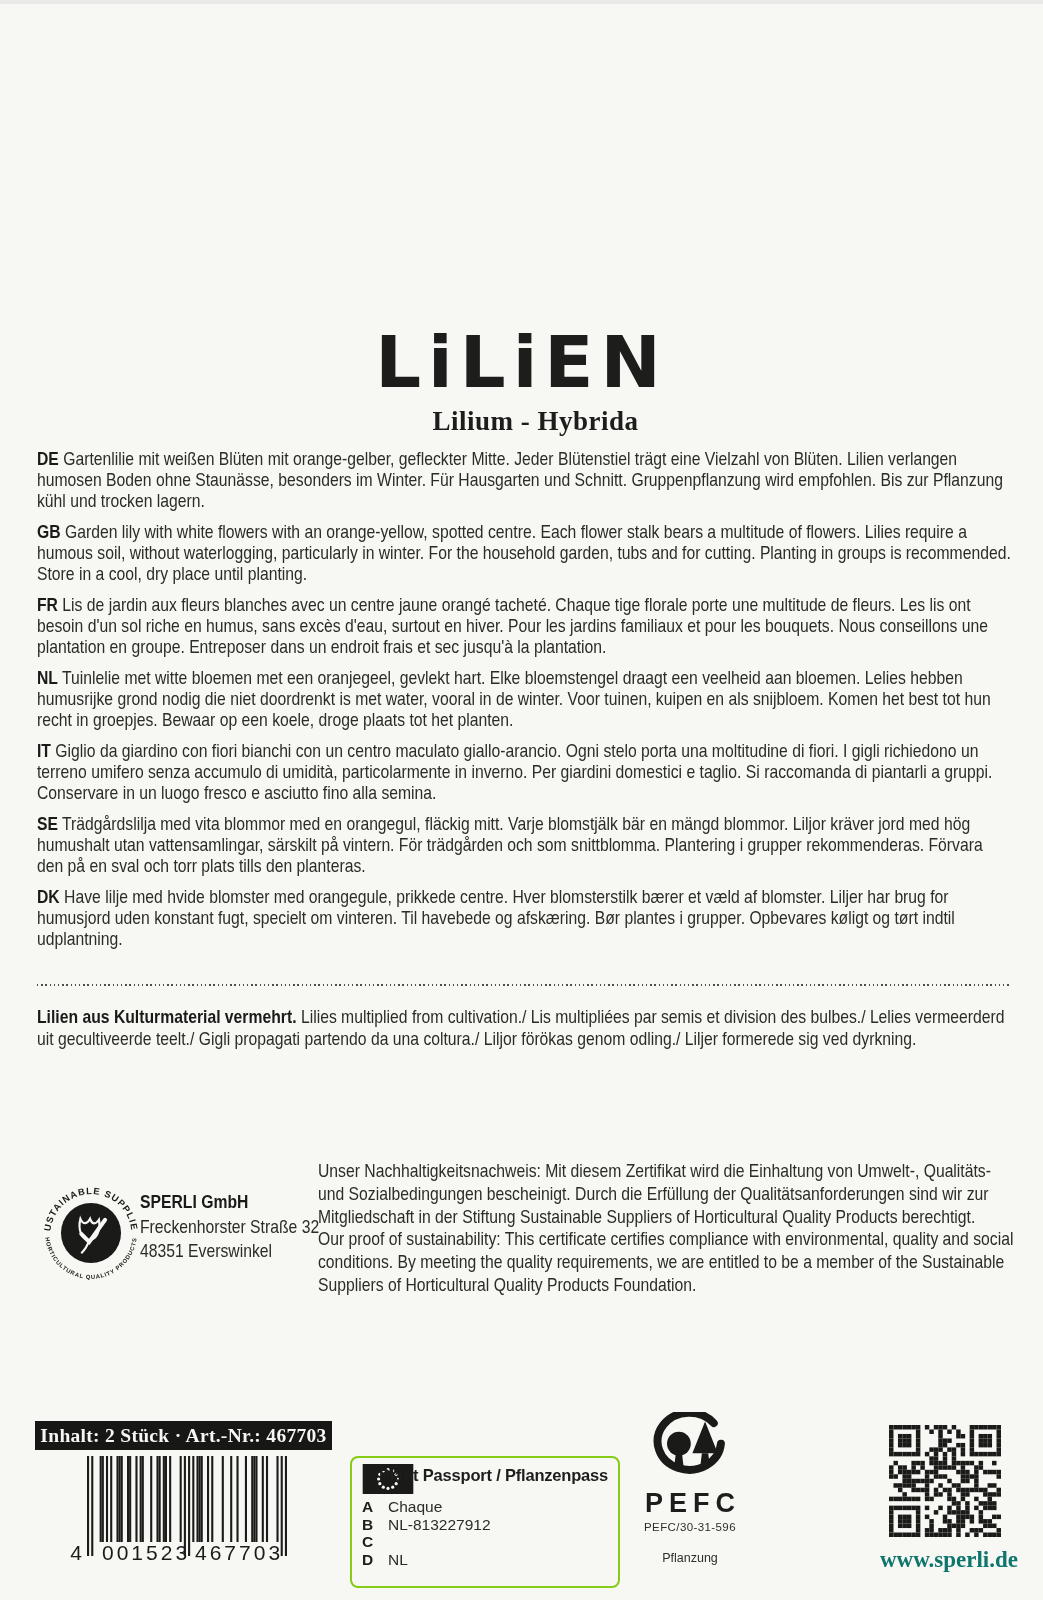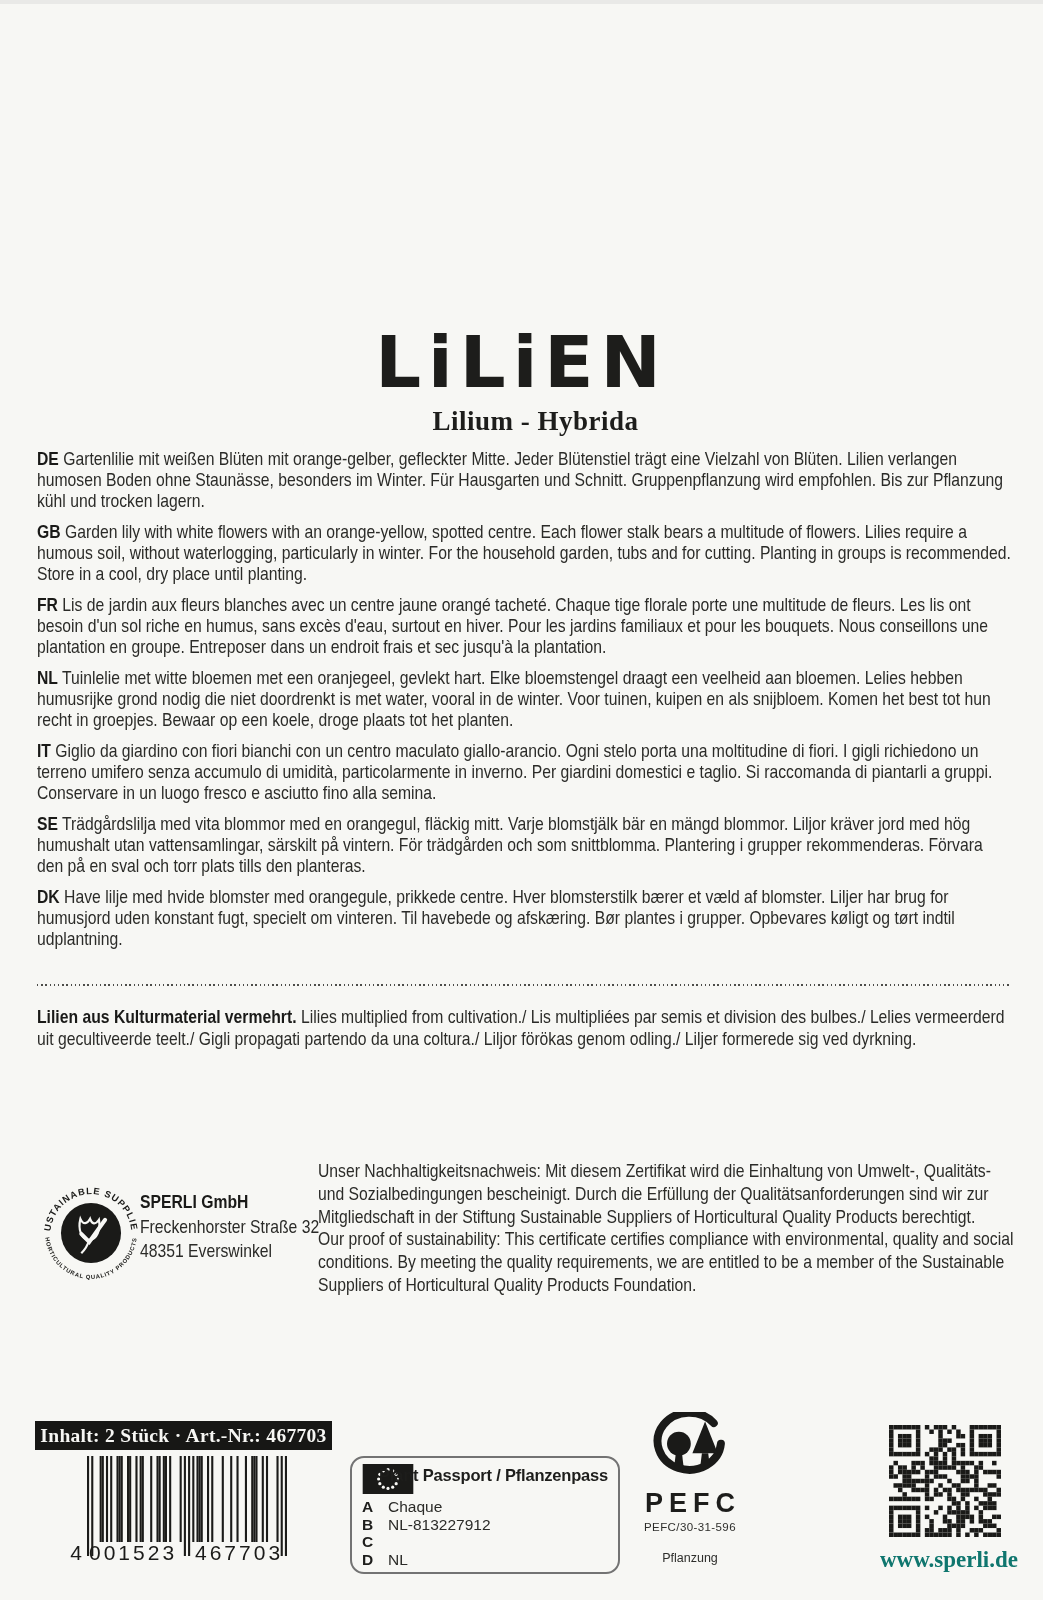--- a/index.html
+++ b/index.html
@@ -51,25 +51,25 @@
     display:flex;align-items:center;justify-content:center;
     font-family:"Liberation Serif", serif;font-weight:700;font-size:19.5px;
     letter-spacing:0.3px;white-space:nowrap;
   }
   .barcode{position:absolute;left:87px;top:1452px;width:200px;height:114px;}
   .bc-digits span{
     position:absolute;top:85px;font-size:21px;letter-spacing:3px;color:#1b1b19;
     font-family:"Liberation Sans", sans-serif;
   }
   .bc-lead{left:-27px;width:22px;text-align:right;letter-spacing:0 !important;}
-  .bc-g1{left:2px;width:88px;text-align:right;}
+  .bc-g1{left:15px;width:88px;text-align:right;}
   .bc-g2{left:108px;width:88px;text-align:center;}
   .passport{
-    position:absolute;left:350px;top:1452px;width:270px;height:118px;
-    border:2px solid #737373;border-radius:14px;background:transparent;
+    position:absolute;left:350px;top:1452px;width:270px;height:132px;
+    border:2px solid #84cc16;border-radius:8px;background:transparent;
     box-sizing:border-box;padding:5px 10px 0 10px;
   }
   .pp-title{
     position:absolute;top:8px;right:10px;
     font-weight:700;font-size:16.5px;color:#1d1d1b;letter-spacing:-0.2px;
   }
   .pp-flag{position:absolute;top:6px;left:10px;}
   .pp-rows{position:absolute;top:40px;left:10px;right:10px;}
   .pp-row{display:flex;line-height:17.5px;font-size:15.5px;}
   .pp-key{width:26px;font-weight:700;color:#1d1d1b;}

